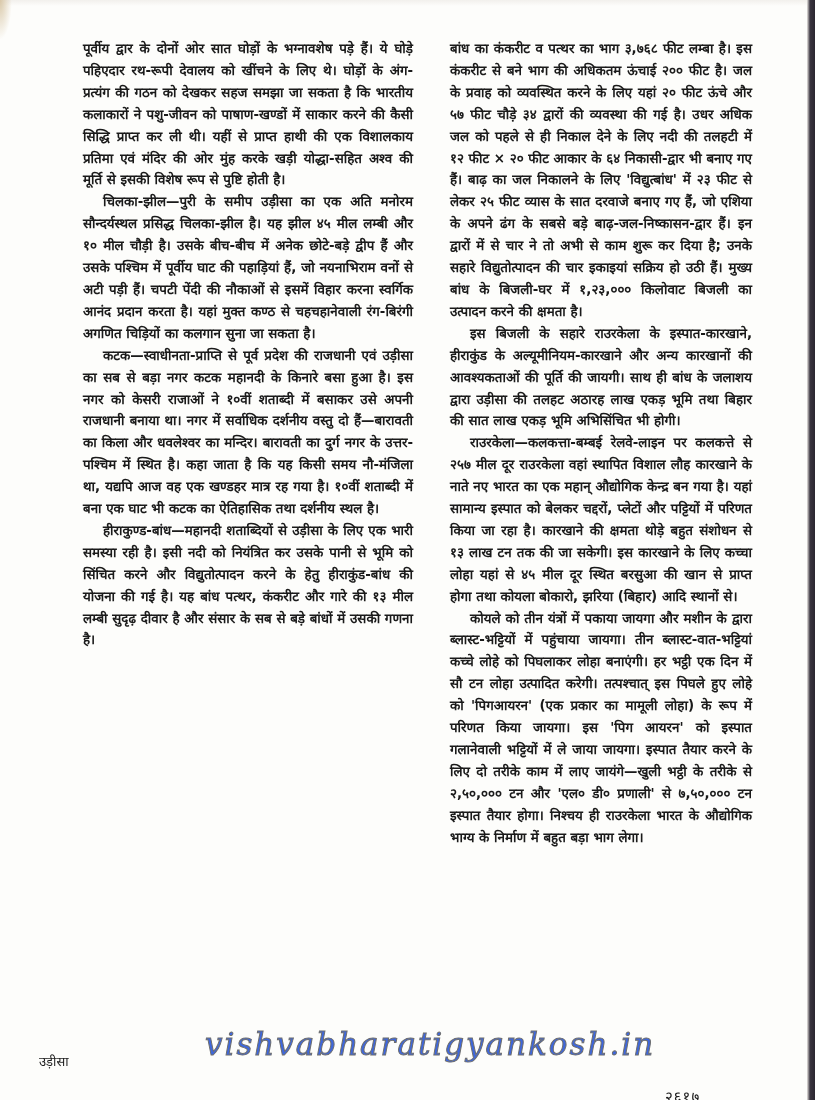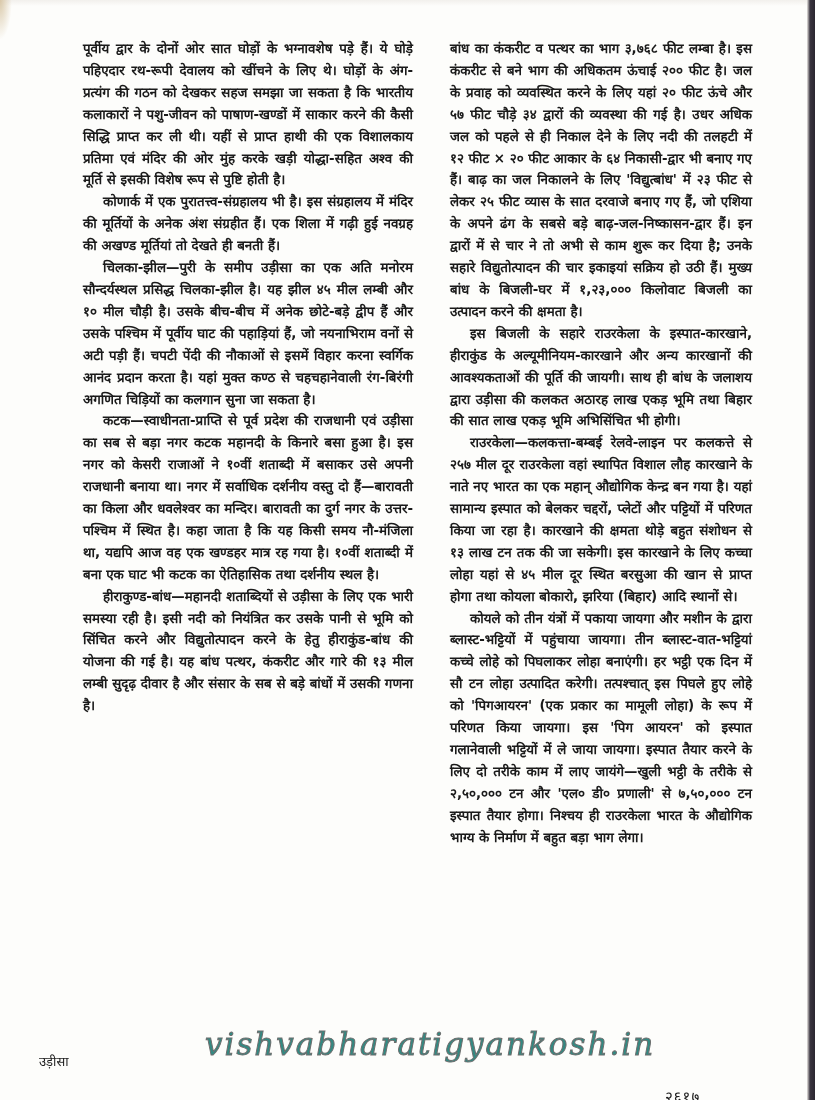--- a/index.html
+++ b/index.html
@@ -35,43 +35,42 @@
     font-size: 13px; font-weight: normal;
   }
   .footer-right {
     position: absolute; left: 665px; top: 1066px;
     font-size: 15px; font-weight: normal; letter-spacing: 1px; margin-top: 20px;
   }
   .watermark {
     position: absolute; left: 205px; top: 1026px;
     font-family: "DejaVu Serif", serif; font-style: italic;
     font-size: 31px; letter-spacing: 2px;
-    color: #0f766e;
+    color: #1d4ed8;
     -webkit-text-stroke: 1px #555;
     opacity: 0.85;
     white-space: nowrap;
   }
 </style>
 </head>
 <body>
 
 <div class="page-top-shade"></div>
 <div class="edge-left"></div>
 <div class="edge-right"></div>
 
 <div class="column col-left">
   <p class="para noindent">पूर्वीय द्वार के दोनों ओर सात घोड़ों के भग्नावशेष पड़े हैं। ये घोड़े पहिएदार रथ-रूपी देवालय को खींचने के लिए थे। घोड़ों के अंग-प्रत्यंग की गठन को देखकर सहज समझा जा सकता है कि भारतीय कलाकारों ने पशु-जीवन को पाषाण-खण्डों में साकार करने की कैसी सिद्धि प्राप्त कर ली थी। यहीं से प्राप्त हाथी की एक विशालकाय प्रतिमा एवं मंदिर की ओर मुंह करके खड़ी योद्धा-सहित अश्व की मूर्ति से इसकी विशेष रूप से पुष्टि होती है।</p>
-  <p class="para">कोणार्क में एक पुरातत्त्व-संग्रहालय भी है। इस संग्रहालय में मंदिर की मूर्तियों के अनेक अंश संग्रहीत हैं। एक शिला में गढ़ी हुई नवग्रह की अखण्ड मूर्तियां तो देखते ही बनती हैं।</p>
   <p class="para">चिलका-झील—पुरी के समीप उड़ीसा का एक अति मनोरम सौन्दर्यस्थल प्रसिद्ध चिलका-झील है। यह झील ४५ मील लम्बी और १० मील चौड़ी है। उसके बीच-बीच में अनेक छोटे-बड़े द्वीप हैं और उसके पश्चिम में पूर्वीय घाट की पहाड़ियां हैं, जो नयनाभिराम वनों से अटी पड़ी हैं। चपटी पेंदी की नौकाओं से इसमें विहार करना स्वर्गिक आनंद प्रदान करता है। यहां मुक्त कण्ठ से चहचहानेवाली रंग-बिरंगी अगणित चिड़ियों का कलगान सुना जा सकता है।</p>
   <p class="para">कटक—स्वाधीनता-प्राप्ति से पूर्व प्रदेश की राजधानी एवं उड़ीसा का सब से बड़ा नगर कटक महानदी के किनारे बसा हुआ है। इस नगर को केसरी राजाओं ने १०वीं शताब्दी में बसाकर उसे अपनी राजधानी बनाया था। नगर में सर्वाधिक दर्शनीय वस्तु दो हैं—बारावती का किला और धवलेश्वर का मन्दिर। बारावती का दुर्ग नगर के उत्तर-पश्चिम में स्थित है। कहा जाता है कि यह किसी समय नौ-मंजिला था, यद्यपि आज वह एक खण्डहर मात्र रह गया है। १०वीं शताब्दी में बना एक घाट भी कटक का ऐतिहासिक तथा दर्शनीय स्थल है।</p>
   <p class="para">हीराकुण्ड-बांध—महानदी शताब्दियों से उड़ीसा के लिए एक भारी समस्या रही है। इसी नदी को नियंत्रित कर उसके पानी से भूमि को सिंचित करने और विद्युतोत्पादन करने के हेतु हीराकुंड-बांध की योजना की गई है। यह बांध पत्थर, कंकरीट और गारे की १३ मील लम्बी सुदृढ़ दीवार है और संसार के सब से बड़े बांधों में उसकी गणना है।</p>
 </div>
 
 <div class="column col-right">
   <p class="para noindent">बांध का कंकरीट व पत्थर का भाग ३,७६८ फीट लम्बा है। इस कंकरीट से बने भाग की अधिकतम ऊंचाई २०० फीट है। जल के प्रवाह को व्यवस्थित करने के लिए यहां २० फीट ऊंचे और ५७ फीट चौड़े ३४ द्वारों की व्यवस्था की गई है। उधर अधिक जल को पहले से ही निकाल देने के लिए नदी की तलहटी में १२ फीट × २० फीट आकार के ६४ निकासी-द्वार भी बनाए गए हैं। बाढ़ का जल निकालने के लिए 'विद्युत्बांध' में २३ फीट से लेकर २५ फीट व्यास के सात दरवाजे बनाए गए हैं, जो एशिया के अपने ढंग के सबसे बड़े बाढ़-जल-निष्कासन-द्वार हैं। इन द्वारों में से चार ने तो अभी से काम शुरू कर दिया है; उनके सहारे विद्युतोत्पादन की चार इकाइयां सक्रिय हो उठी हैं। मुख्य बांध के बिजली-घर में १,२३,००० किलोवाट बिजली का उत्पादन करने की क्षमता है।</p>
-  <p class="para">इस बिजली के सहारे राउरकेला के इस्पात-कारखाने, हीराकुंड के अल्यूमीनियम-कारखाने और अन्य कारखानों की आवश्यकताओं की पूर्ति की जायगी। साथ ही बांध के जलाशय द्वारा उड़ीसा की कलकत अठारह लाख एकड़ भूमि तथा बिहार की सात लाख एकड़ भूमि अभिसिंचित भी होगी।</p>
+  <p class="para">इस बिजली के सहारे राउरकेला के इस्पात-कारखाने, हीराकुंड के अल्यूमीनियम-कारखाने और अन्य कारखानों की आवश्यकताओं की पूर्ति की जायगी। साथ ही बांध के जलाशय द्वारा उड़ीसा की तलहट अठारह लाख एकड़ भूमि तथा बिहार की सात लाख एकड़ भूमि अभिसिंचित भी होगी।</p>
   <p class="para">राउरकेला—कलकत्ता-बम्बई रेलवे-लाइन पर कलकत्ते से २५७ मील दूर राउरकेला वहां स्थापित विशाल लौह कारखाने के नाते नए भारत का एक महान् औद्योगिक केन्द्र बन गया है। यहां सामान्य इस्पात को बेलकर चद्दरों, प्लेटों और पट्टियों में परिणत किया जा रहा है। कारखाने की क्षमता थोड़े बहुत संशोधन से १३ लाख टन तक की जा सकेगी। इस कारखाने के लिए कच्चा लोहा यहां से ४५ मील दूर स्थित बरसुआ की खान से प्राप्त होगा तथा कोयला बोकारो, झरिया (बिहार) आदि स्थानों से।</p>
   <p class="para">कोयले को तीन यंत्रों में पकाया जायगा और मशीन के द्वारा ब्लास्ट-भट्टियों में पहुंचाया जायगा। तीन ब्लास्ट-वात-भट्टियां कच्चे लोहे को पिघलाकर लोहा बनाएंगी। हर भट्ठी एक दिन में सौ टन लोहा उत्पादित करेगी। तत्पश्चात् इस पिघले हुए लोहे को 'पिगआयरन' (एक प्रकार का मामूली लोहा) के रूप में परिणत किया जायगा। इस 'पिग आयरन' को इस्पात गलानेवाली भट्टियों में ले जाया जायगा। इस्पात तैयार करने के लिए दो तरीके काम में लाए जायंगे—खुली भट्ठी के तरीके से २,५०,००० टन और 'एल० डी० प्रणाली' से ७,५०,००० टन इस्पात तैयार होगा। निश्चय ही राउरकेला भारत के औद्योगिक भाग्य के निर्माण में बहुत बड़ा भाग लेगा।</p>
 </div>
 
 <div class="watermark">vishvabharatigyankosh.in</div>
 <div class="footer-left">उड़ीसा</div>
 <div class="footer-right">२६१७</div>
 
 </body></html>

